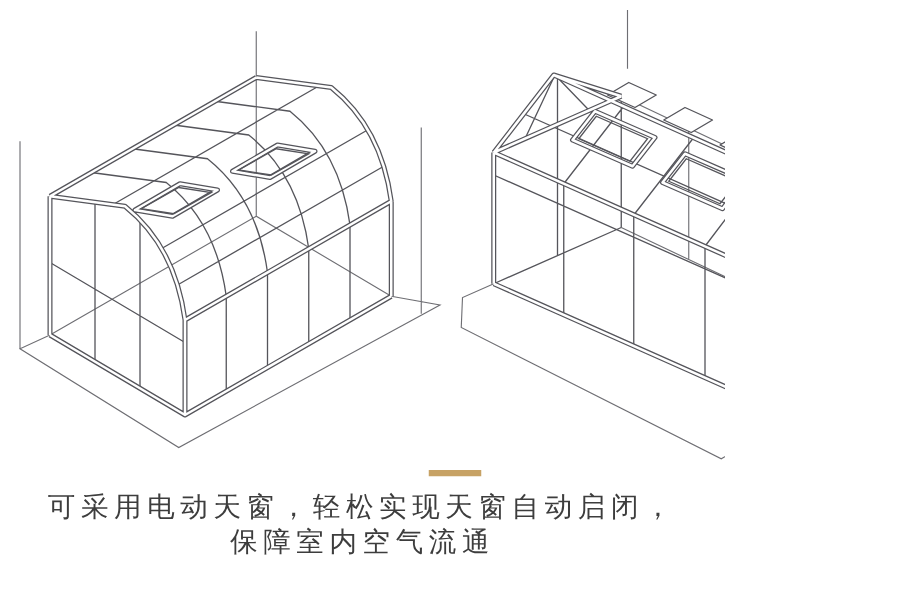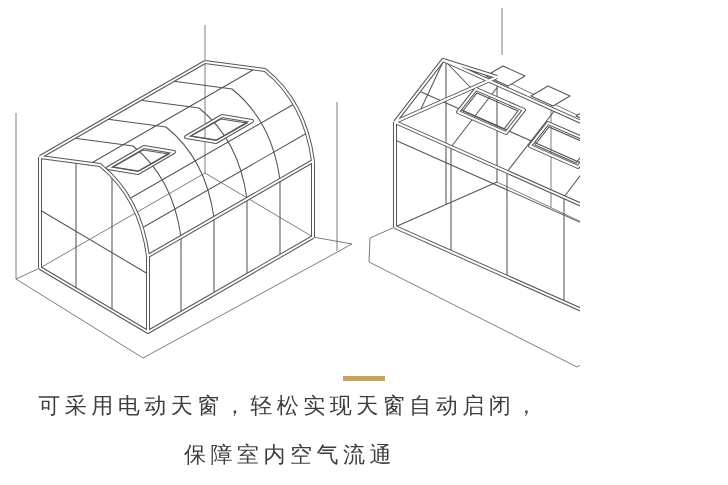--- a/index.html
+++ b/index.html
@@ -33,21 +33,21 @@
     position:absolute;top:392px;left:0;right:0;
     text-align:center;
     color:var(--caption);
   }
   .caption-line{
     font-size:22px;
     letter-spacing:4.5px;
     line-height:28px;
     font-weight:500;
   }
-  .caption-line + .caption-line{margin-top:21px;}
+  .caption-line + .caption-line{}
 </style>
 </head>
 <body>
 
 <div class="stage">
 
   <svg class="illustration" width="728" height="370" viewBox="0 0 728 370" aria-hidden="true">
 
     <g>
 

